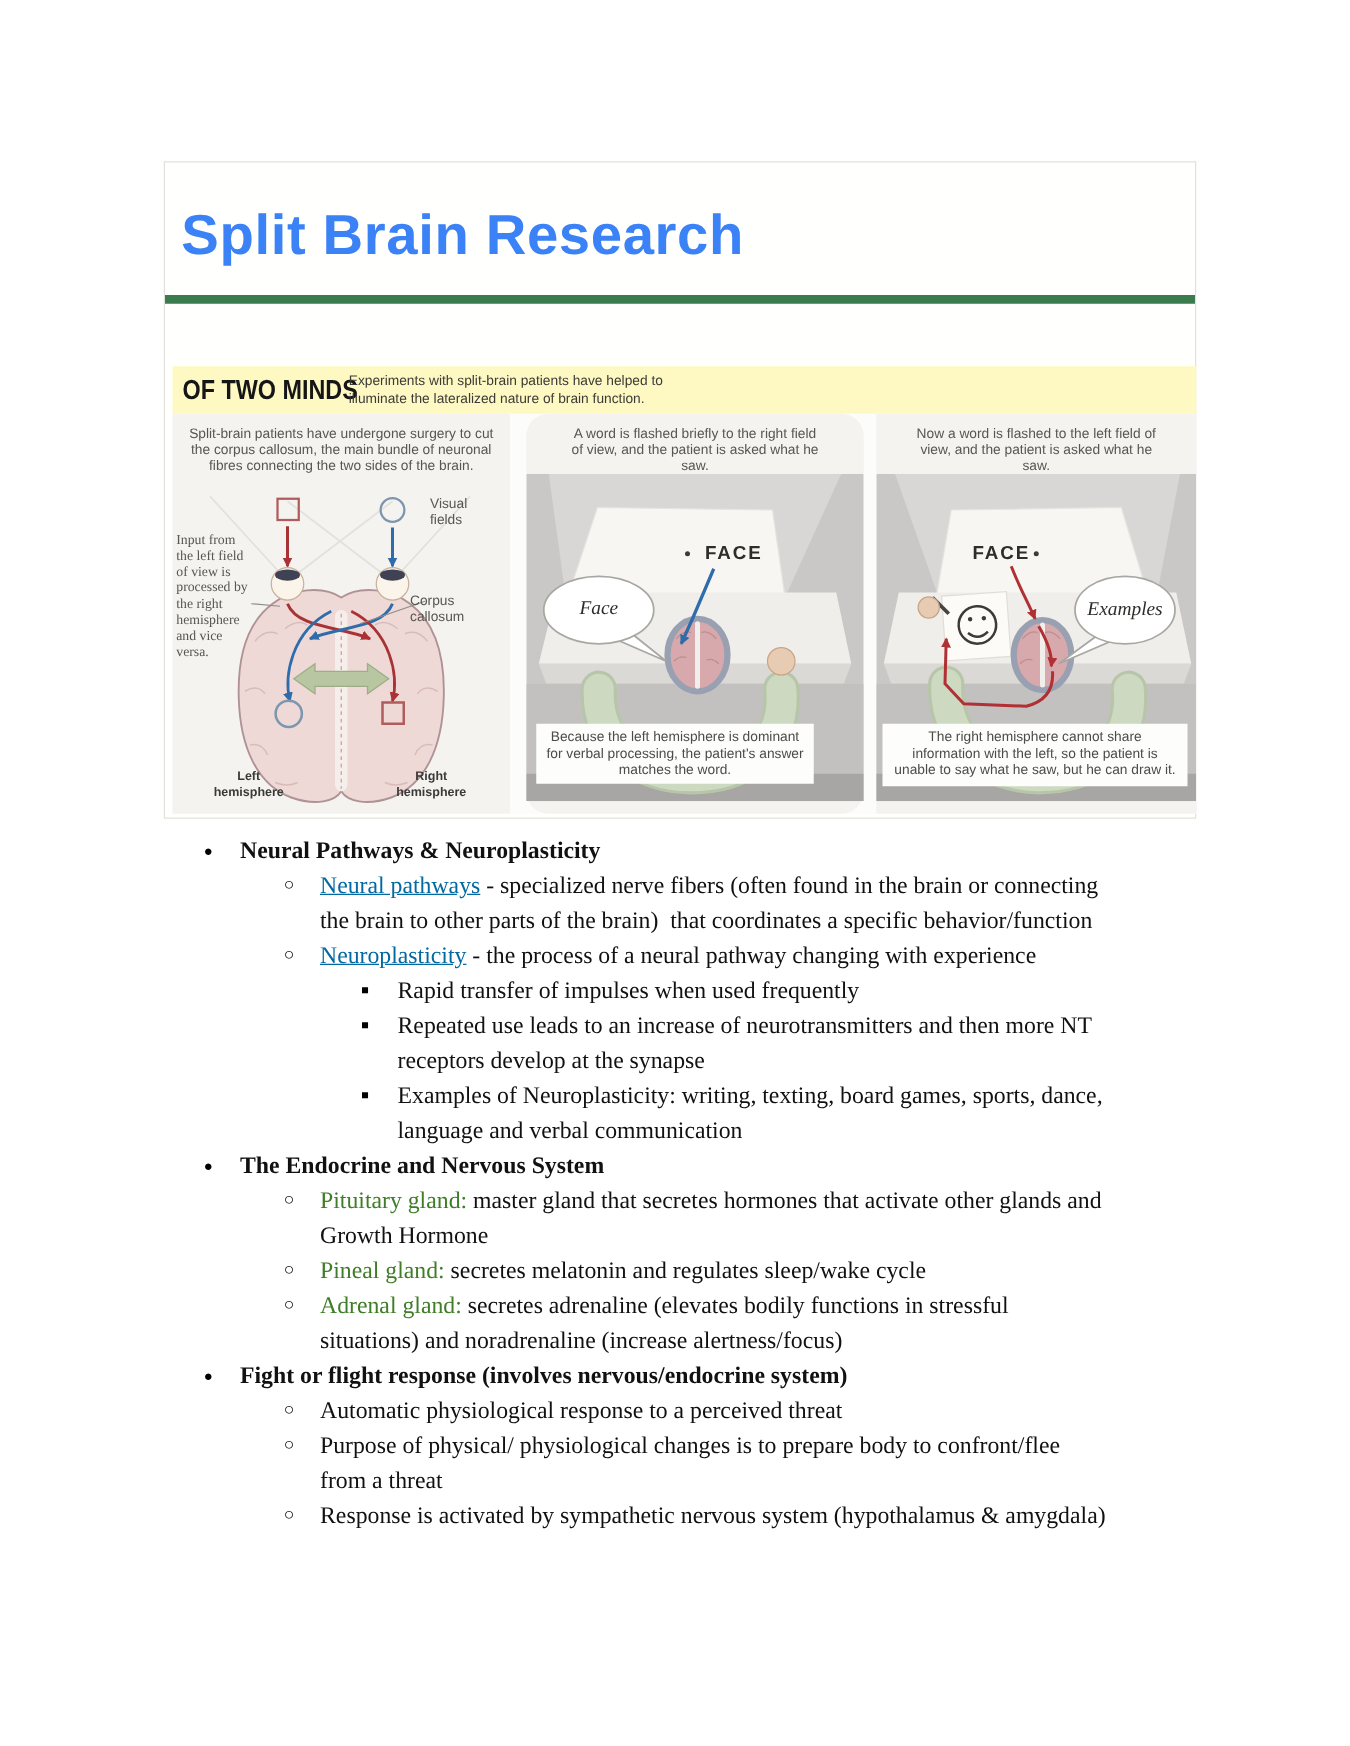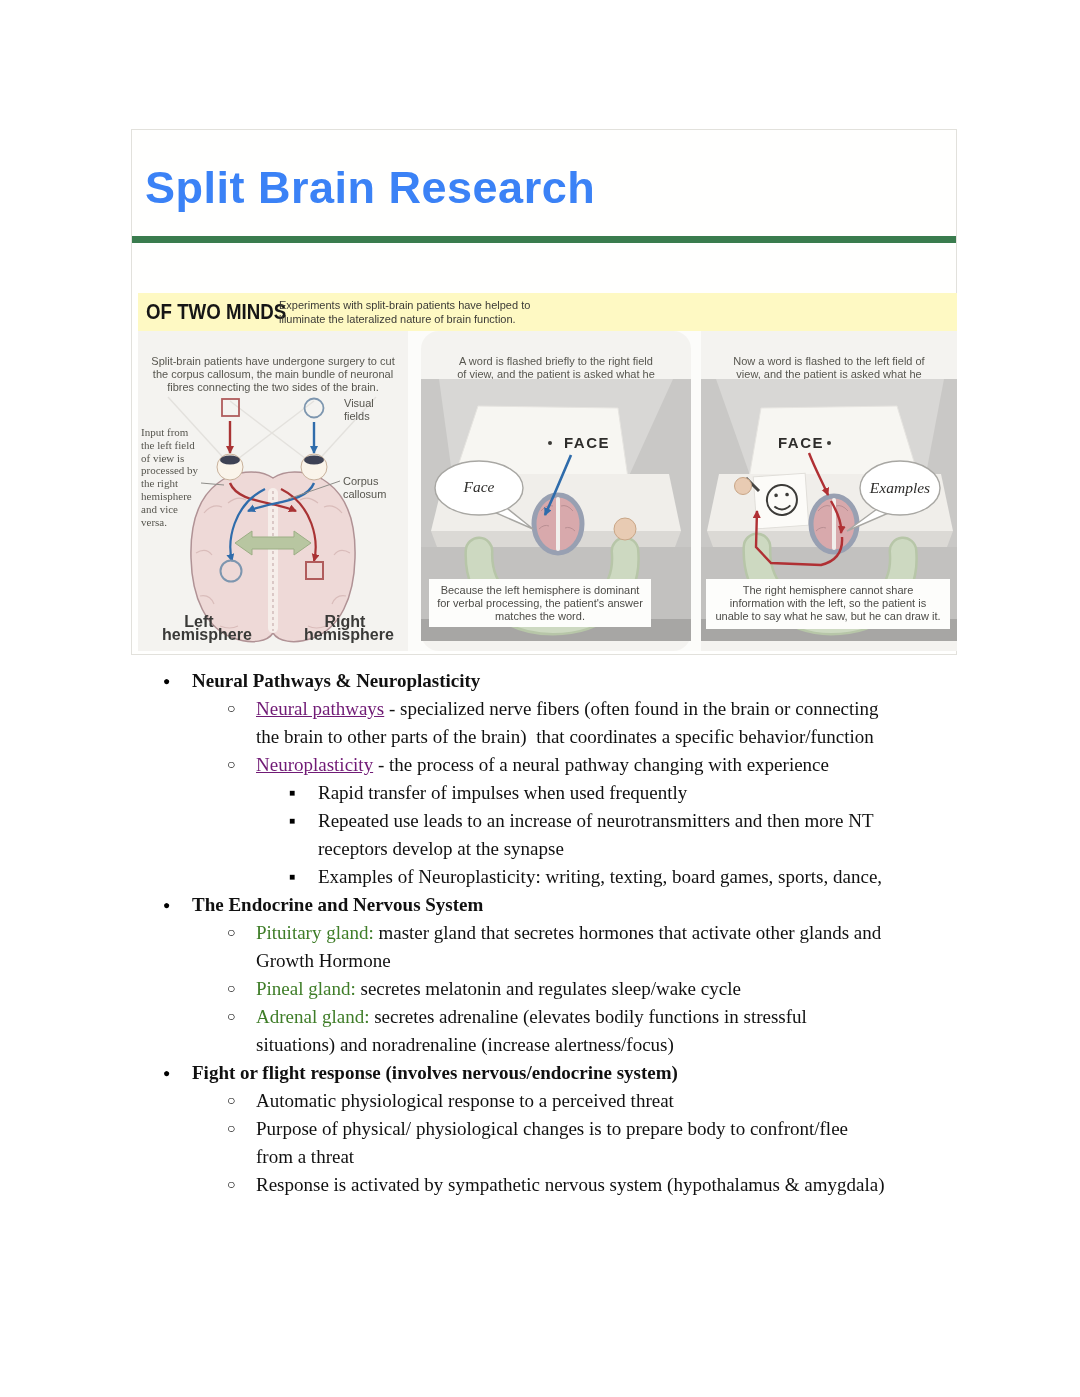--- a/index.html
+++ b/index.html
@@ -19,31 +19,31 @@
   .fig-band-title { position:absolute; left:8px; top:0; height:38px; line-height:38px;
                     font-size:22px; font-weight:800; letter-spacing:0px; color:#161616;
                     transform:scaleX(.85); transform-origin:left center; white-space:nowrap; }
   .fig-band-sub { position:absolute; left:141px; top:6px; font-size:11px; line-height:13.5px; color:#3b3a36; }
 
   .fig-body { position:absolute; left:0; top:38px; width:819px; height:320px; background:#fcfcfa; }
   .panel { position:absolute; top:0; height:320px; background:#f4f3f0; }
   .panel.p1 { left:0; width:270px; }
   .panel.p2 { left:283px; width:270px;border-radius:18px; }
   .panel.p3 { left:563px; width:256px; }
-  .pcap { margin:24px auto 0; text-align:center; font-size:11px; line-height:12.8px; color:#57564f; }
+  .pcap { margin:10px auto 0; text-align:center; font-size:11px; line-height:12.8px; color:#57564f; }
   .p1 .pcap { width:258px; }
   .p2 .pcap { width:204px; }
   .p3 .pcap { width:194px; }
 
   .diagram1 { position:absolute; left:0; top:52px; }
   .lbl { position:absolute; font-size:11px; line-height:12.8px; color:#57564f; }
   .lbl.vf  { left:206px; top:66px; width:52px; }
   .lbl.inp { left:3px;  top:95px; width:62px;font-family:Liberation Serif, serif; }
-  .lbl.cor { left:205px; top:144px; width:60px; }
-  .lbl.hem { font-weight:700; font-size:16px; line-height:13px; color:#3a3a38; text-align:center; }
+  .lbl.cor { left:190px; top:144px; width:60px; }
+  .lbl.hem { font-weight:700; font-size:10px; line-height:13px; color:#3a3a38; text-align:center; }
   .lbl.lh  { left:24px;  top:284px; width:74px; }
   .lbl.rh  { left:166px; top:284px; width:82px; }
 
   .scene { position:absolute; left:0; top:48px; width:100%; height:262px; overflow:hidden; }
   .scene svg { position:absolute; left:0; top:0; }
   .screenword { position:absolute; font-size:15px; font-weight:700; letter-spacing:1.5px; color:#2e2d2b; }
   .fixdot { position:absolute; width:4px; height:4px; border-radius:50%; background:#3c3b38; }
   .bubbletext { position:absolute; font-family:"Liberation Serif", serif; font-style:italic;
                 font-size:15.5px; color:#2e2d2b; text-align:center; }
   .notebox { position:absolute; background:#fdfdfb; text-align:center; font-size:11px;
@@ -57,21 +57,21 @@
   .r { display:flex; line-height:28px; }
   .r .mk { flex:0 0 29px; text-align:left; color:#000; }
   .r.lv1 { padding-left:32px; }
   .r.lv2 { padding-left:96px; }
   .r.lv3 { padding-left:158px; }
   .r.lv1 .mk { font-size:12px; }
   .r.lv2 .mk { font-size:14px; }
   .r.lv3 .mk { font-size:10px; }
   .tx { flex:1; white-space:pre; }
   .seg-bold { font-weight:700; }
-  .seg-link { color:#701a75; text-decoration:underline;text-align:right; }
+  .seg-link { color:#0369a1; text-decoration:underline;text-align:right; }
   .seg-green { color:#3f7d28; }
   .seg-italic { }
 </style>
 </head>
 <body>
 
 <div class="page">
 
   <div class="slide">
     <div class="slide-title">Split Brain Research</div>
@@ -296,20 +296,21 @@
         <span class="tx"><span>receptors develop at the synapse</span></span>
       </div>
 
     <div class="r lv3">
         <span class="mk">■</span>
         <span class="tx"><span>Examples of Neuroplasticity: writing, texting, board games, sports, dance,</span></span>
       </div>
 
     <div class="r lv3">
         <span class="mk"></span>
+        <span class="tx"><span>language and verbal communication</span></span>
       </div>
 
     <div class="r lv1">
         <span class="mk">●</span>
         <span class="tx"><span class="seg-bold">The Endocrine and Nervous System</span></span>
       </div>
 
     <div class="r lv2">
         <span class="mk">○</span>
         <span class="tx"><span class="seg-green">Pituitary gland:</span><span> master gland that secretes hormones that activate other glands and</span></span>

